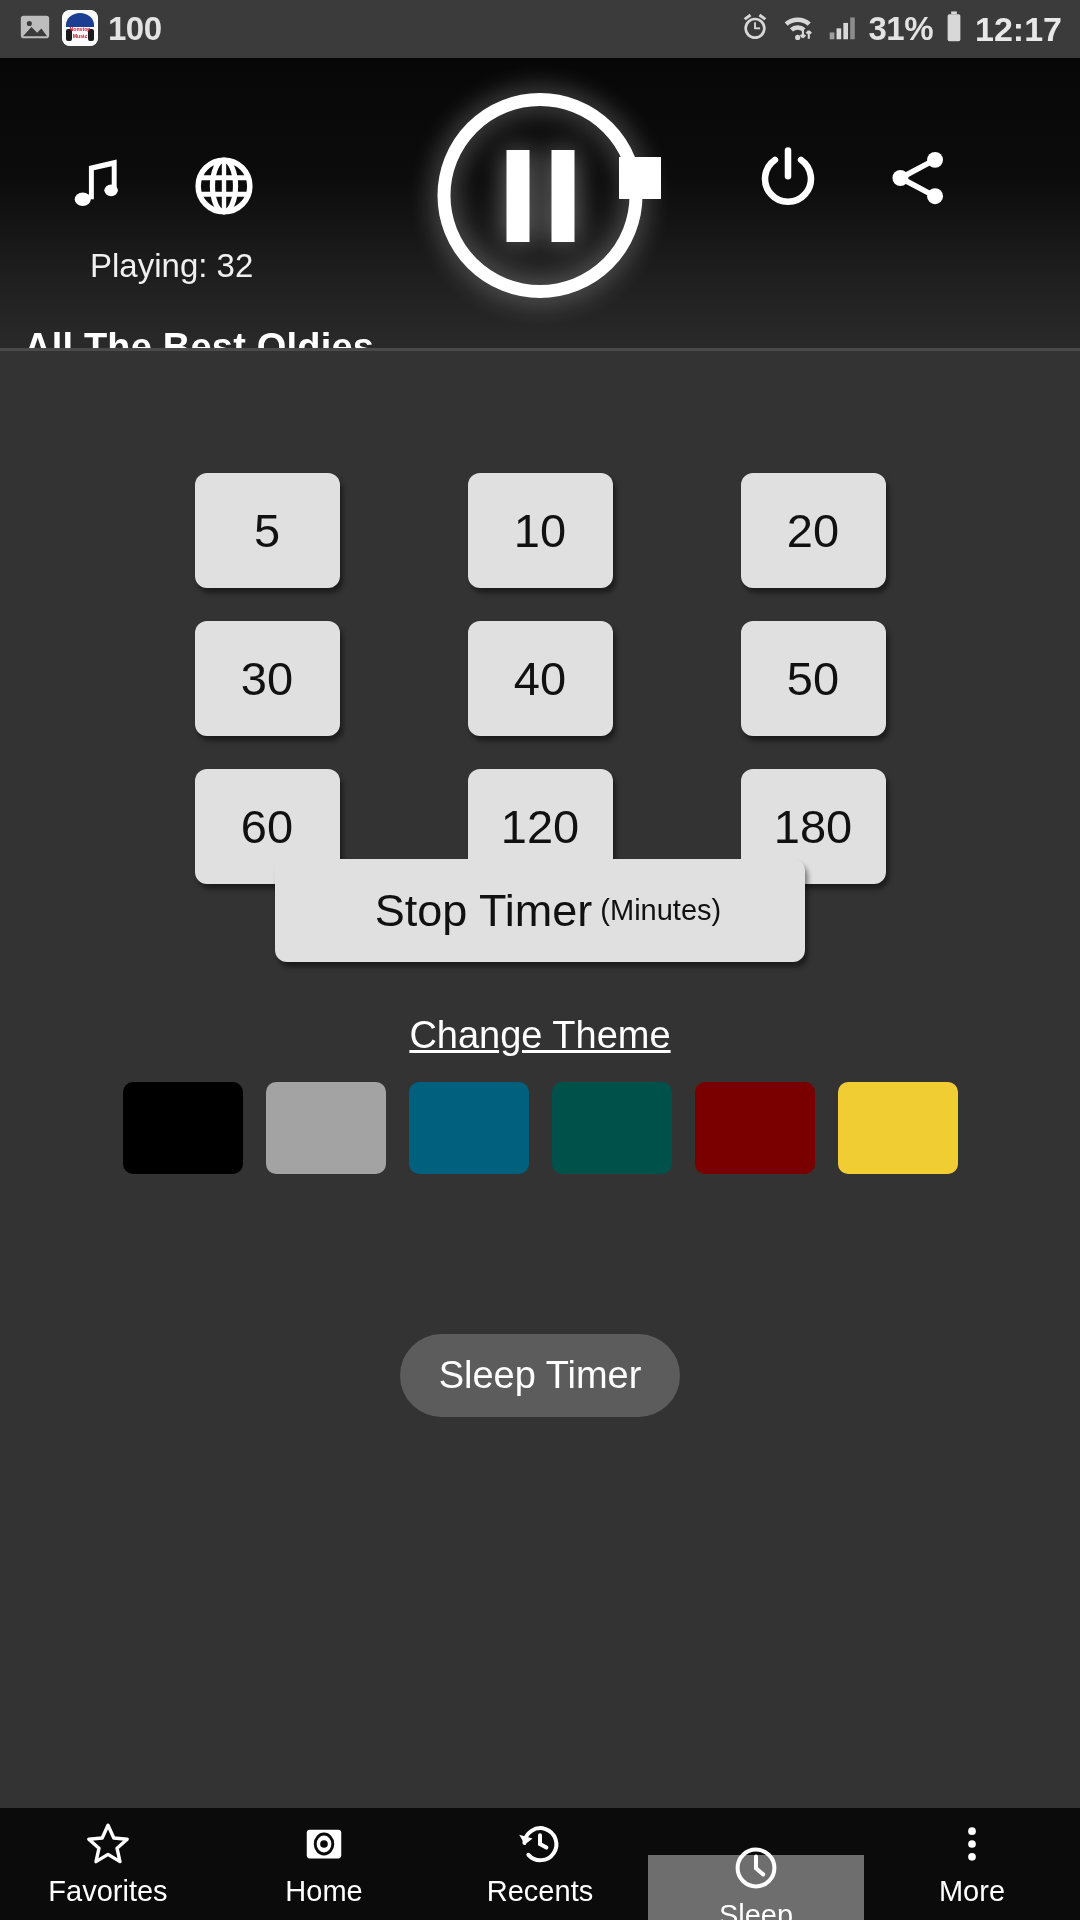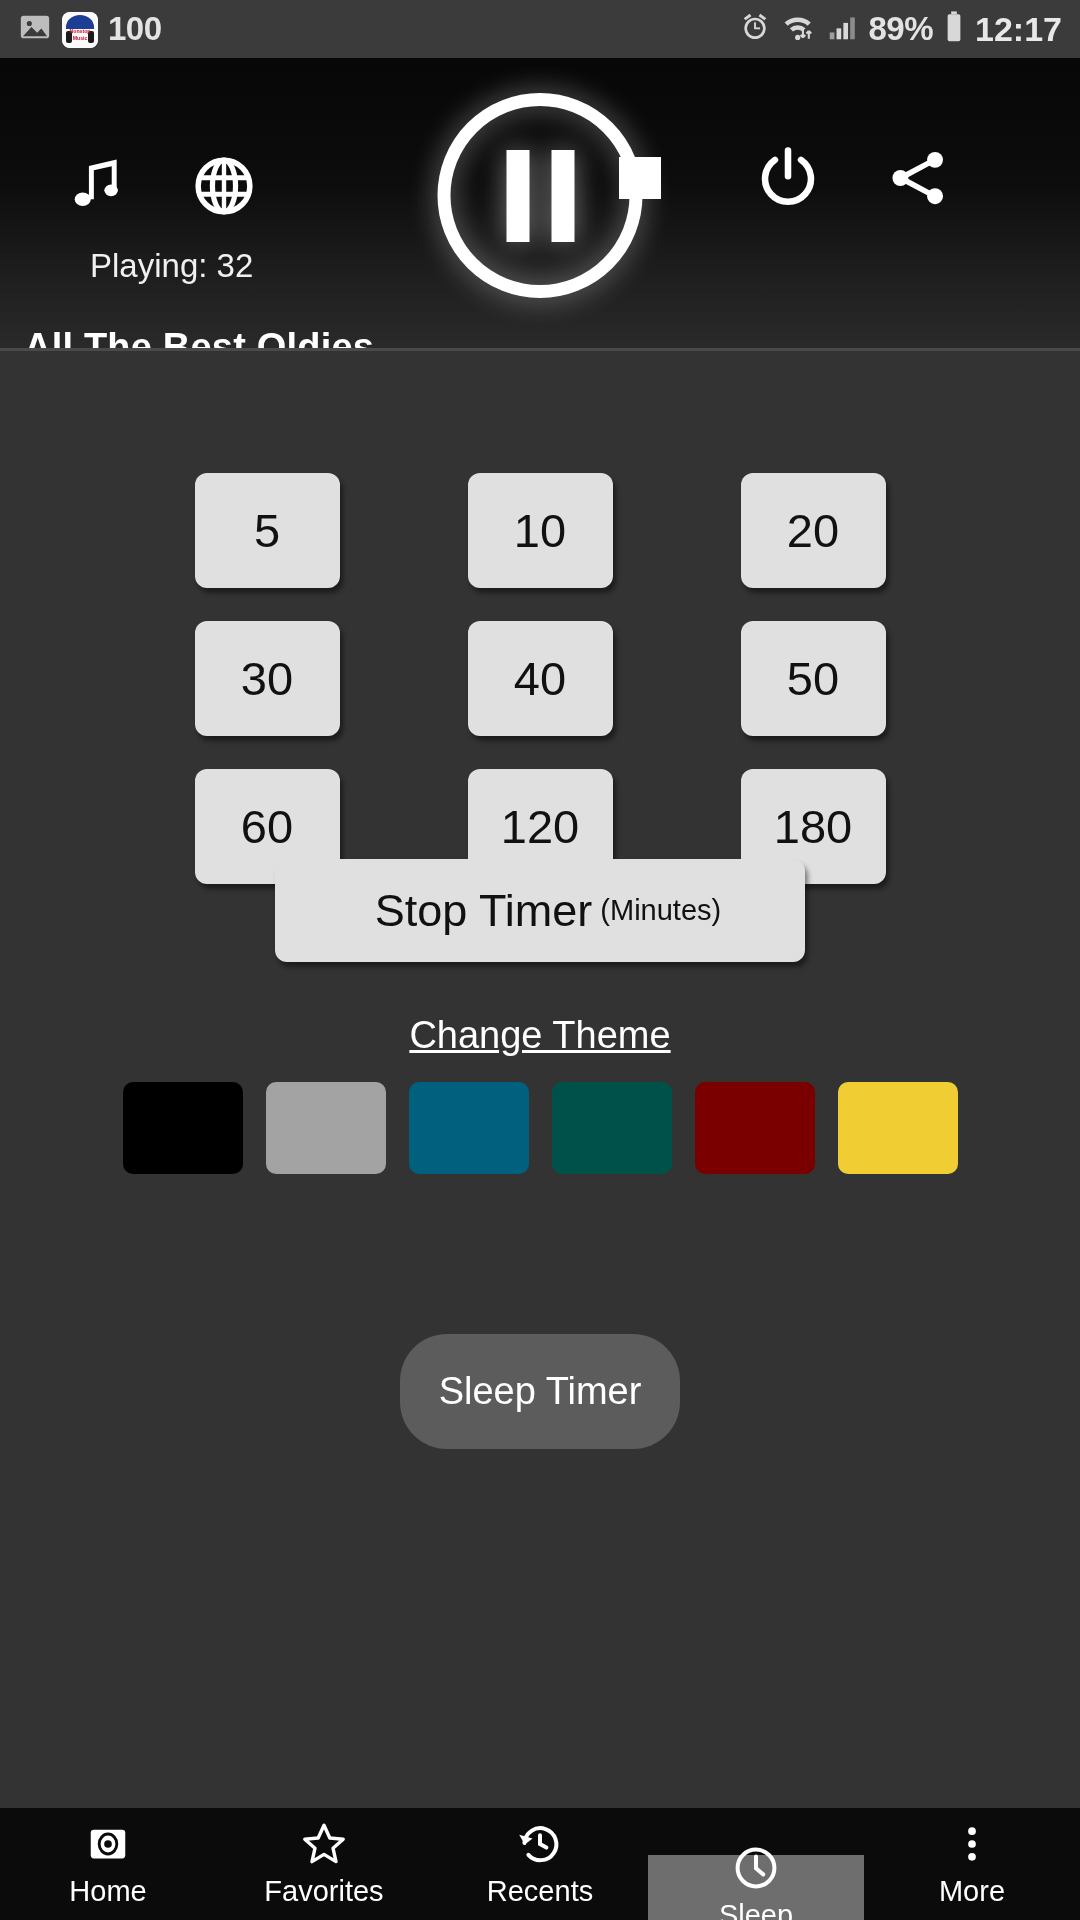--- a/index.html
+++ b/index.html
@@ -10,21 +10,21 @@
     overflow:hidden;
   }
   #app { position:relative; width:1080px; height:1920px; background:#333333; }
 
   
   .statusbar{
     position:absolute; top:0; left:0; width:1080px; height:58px;
     background:#3b3b3b; display:flex; align-items:center;
     padding:0 18px; color:#dcdcdc;
   }
-  .sb-left{ display:flex; align-items:flex-end; gap:10px; }
+  .sb-left{ display:flex; align-items:flex-start; gap:10px; }
   .sb-right{ margin-left:auto; display:flex; align-items:center; gap:11px; }
   .sb-text{ font-size:33px; font-weight:700; letter-spacing:-0.5px; color:#e3e3e3; }
   .sb-time{ font-size:34px; font-weight:700; color:#e8e8e8; letter-spacing:0px; }
   .ic{ display:block; }
 
   .appicon{
     width:36px;height:36px;border-radius:8px;background:#f2f2f2;
     display:flex;align-items:center;justify-content:center;overflow:hidden;
     flex:0 0 auto;
   }
@@ -106,21 +106,21 @@
   .swatches{
     position:absolute; top:731px; left:0; width:1080px;
     display:flex; justify-content:center; gap:23px;
   }
   .swatch{
     width:120px; height:92px; border-radius:10px; cursor:pointer; border:none;
   }
 
   .sleep-pill{
     position:absolute; top:983px; left:50%; transform:translateX(-50%);
-    width:280px; height:115px; border-radius:47px;
+    width:280px; height:83px; border-radius:47px;
     background:#5c5c5c; color:#ffffff; font-size:38px;
     display:flex; align-items:center; justify-content:center;
     border:none; cursor:pointer;
   }
 
   
   .bottomnav{
     position:absolute; bottom:0; left:0; width:1080px; height:112px;
     background:#0b0b0b; display:flex;
   }
@@ -179,21 +179,21 @@
         </svg>
       </span>
       <span class="ic">
         <svg width="30" height="30" viewBox="0 0 22 22">
           <rect x="2" y="15" width="3.4" height="5" fill="#9e9e9e"></rect>
           <rect x="7" y="12" width="3.4" height="8" fill="#d8d8d8"></rect>
           <rect x="12" y="8" width="3.4" height="12" fill="#d8d8d8"></rect>
           <rect x="17" y="4" width="3.4" height="16" fill="#8c8c8c"></rect>
         </svg>
       </span>
-      <span class="sb-text">89%</span>
+      <span class="sb-text">31%</span>
       <span class="ic">
         <svg width="20" height="34" viewBox="0 0 12 24">
           <rect x="4" y="1" width="4" height="2" fill="#d8d8d8"></rect>
           <rect x="1.5" y="3" width="9" height="19" rx="1.3" fill="#d8d8d8"></rect>
         </svg>
       </span>
       <span class="sb-time">12:17</span>
     </div>
   </div>
 
@@ -289,41 +289,41 @@
       <button class="swatch" style="background:#f0ce33;"></button>
     </div>
 
     <button class="sleep-pill">Sleep Timer</button>
   </div>
 
   <div class="bottomnav">
 
     <div class="nav-item">
       <span class="nav-ic">
+        <svg width="48" height="48" viewBox="0 0 24 24">
+          <path d="M12 2.6 L14.9 9 L21.6 9.6 L16.5 14.1 L18 20.8 L12 17.2 L6 20.8 L7.5 14.1 L2.4 9.6 L9.1 9 Z" fill="none" stroke="#fff" stroke-width="1.7" stroke-linejoin="round"></path>
+        </svg>
+      </span>
+      <span class="nav-label">Favorites</span>
+    </div>
+
+    <div class="nav-item">
+      <span class="nav-ic">
         <svg width="46" height="46" viewBox="0 0 24 24">
           <rect x="3" y="4.5" width="18" height="15" rx="1.6" fill="#fff"></rect>
           <ellipse cx="12" cy="12" rx="4.6" ry="5.2" fill="none" stroke="#0b0b0b" stroke-width="1.5"></ellipse>
           <circle cx="12" cy="12" r="2" fill="#0b0b0b"></circle>
         </svg>
       </span>
       <span class="nav-label">Home</span>
     </div>
 
     <div class="nav-item">
       <span class="nav-ic">
         <svg width="48" height="48" viewBox="0 0 24 24">
-          <path d="M12 2.6 L14.9 9 L21.6 9.6 L16.5 14.1 L18 20.8 L12 17.2 L6 20.8 L7.5 14.1 L2.4 9.6 L9.1 9 Z" fill="none" stroke="#fff" stroke-width="1.7" stroke-linejoin="round"></path>
-        </svg>
-      </span>
-      <span class="nav-label">Favorites</span>
-    </div>
-
-    <div class="nav-item">
-      <span class="nav-ic">
-        <svg width="48" height="48" viewBox="0 0 24 24">
           <path d="M4.2 11.5 A8 8 0 1 1 6.2 17.4" fill="none" stroke="#fff" stroke-width="2" stroke-linecap="round"></path>
           <path d="M1.6 7.4 L4.4 12.2 L8.3 9.2 Z" fill="#fff"></path>
           <path d="M12 7.6 L12 12 L15.2 13.8" fill="none" stroke="#fff" stroke-width="2" stroke-linecap="round"></path>
         </svg>
       </span>
       <span class="nav-label">Recents</span>
     </div>
 
     <div class="nav-item active">
       <span class="nav-ic">

